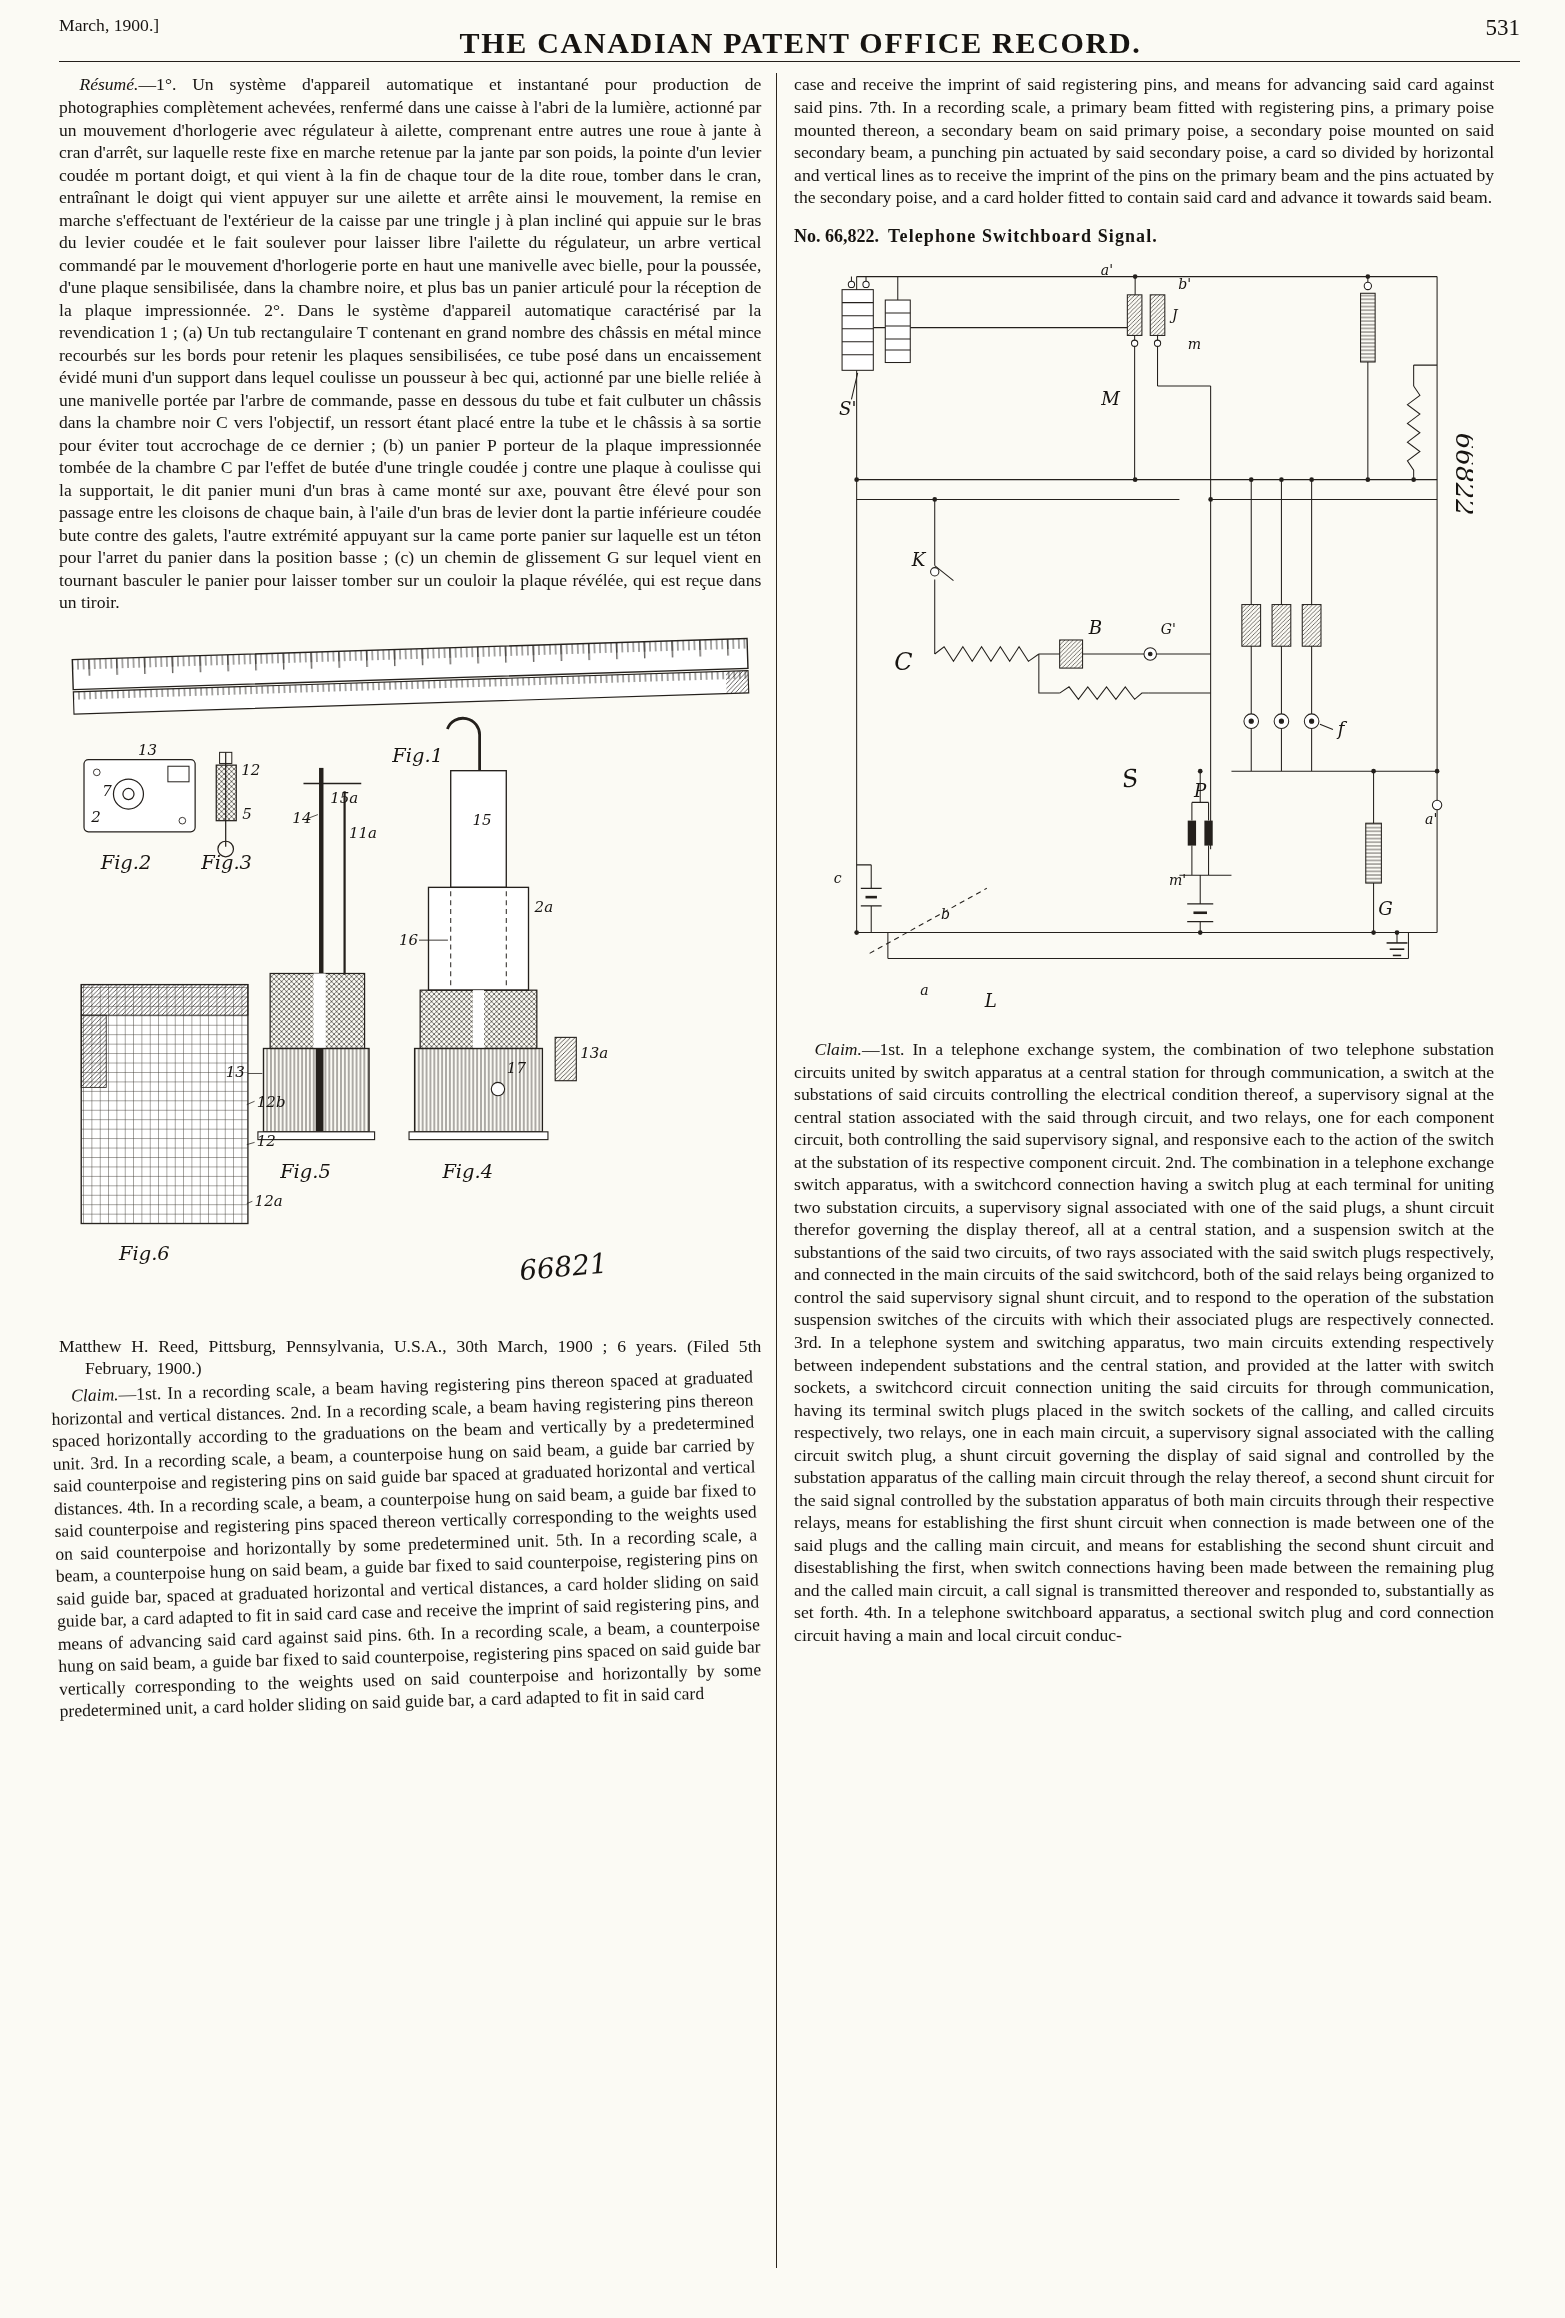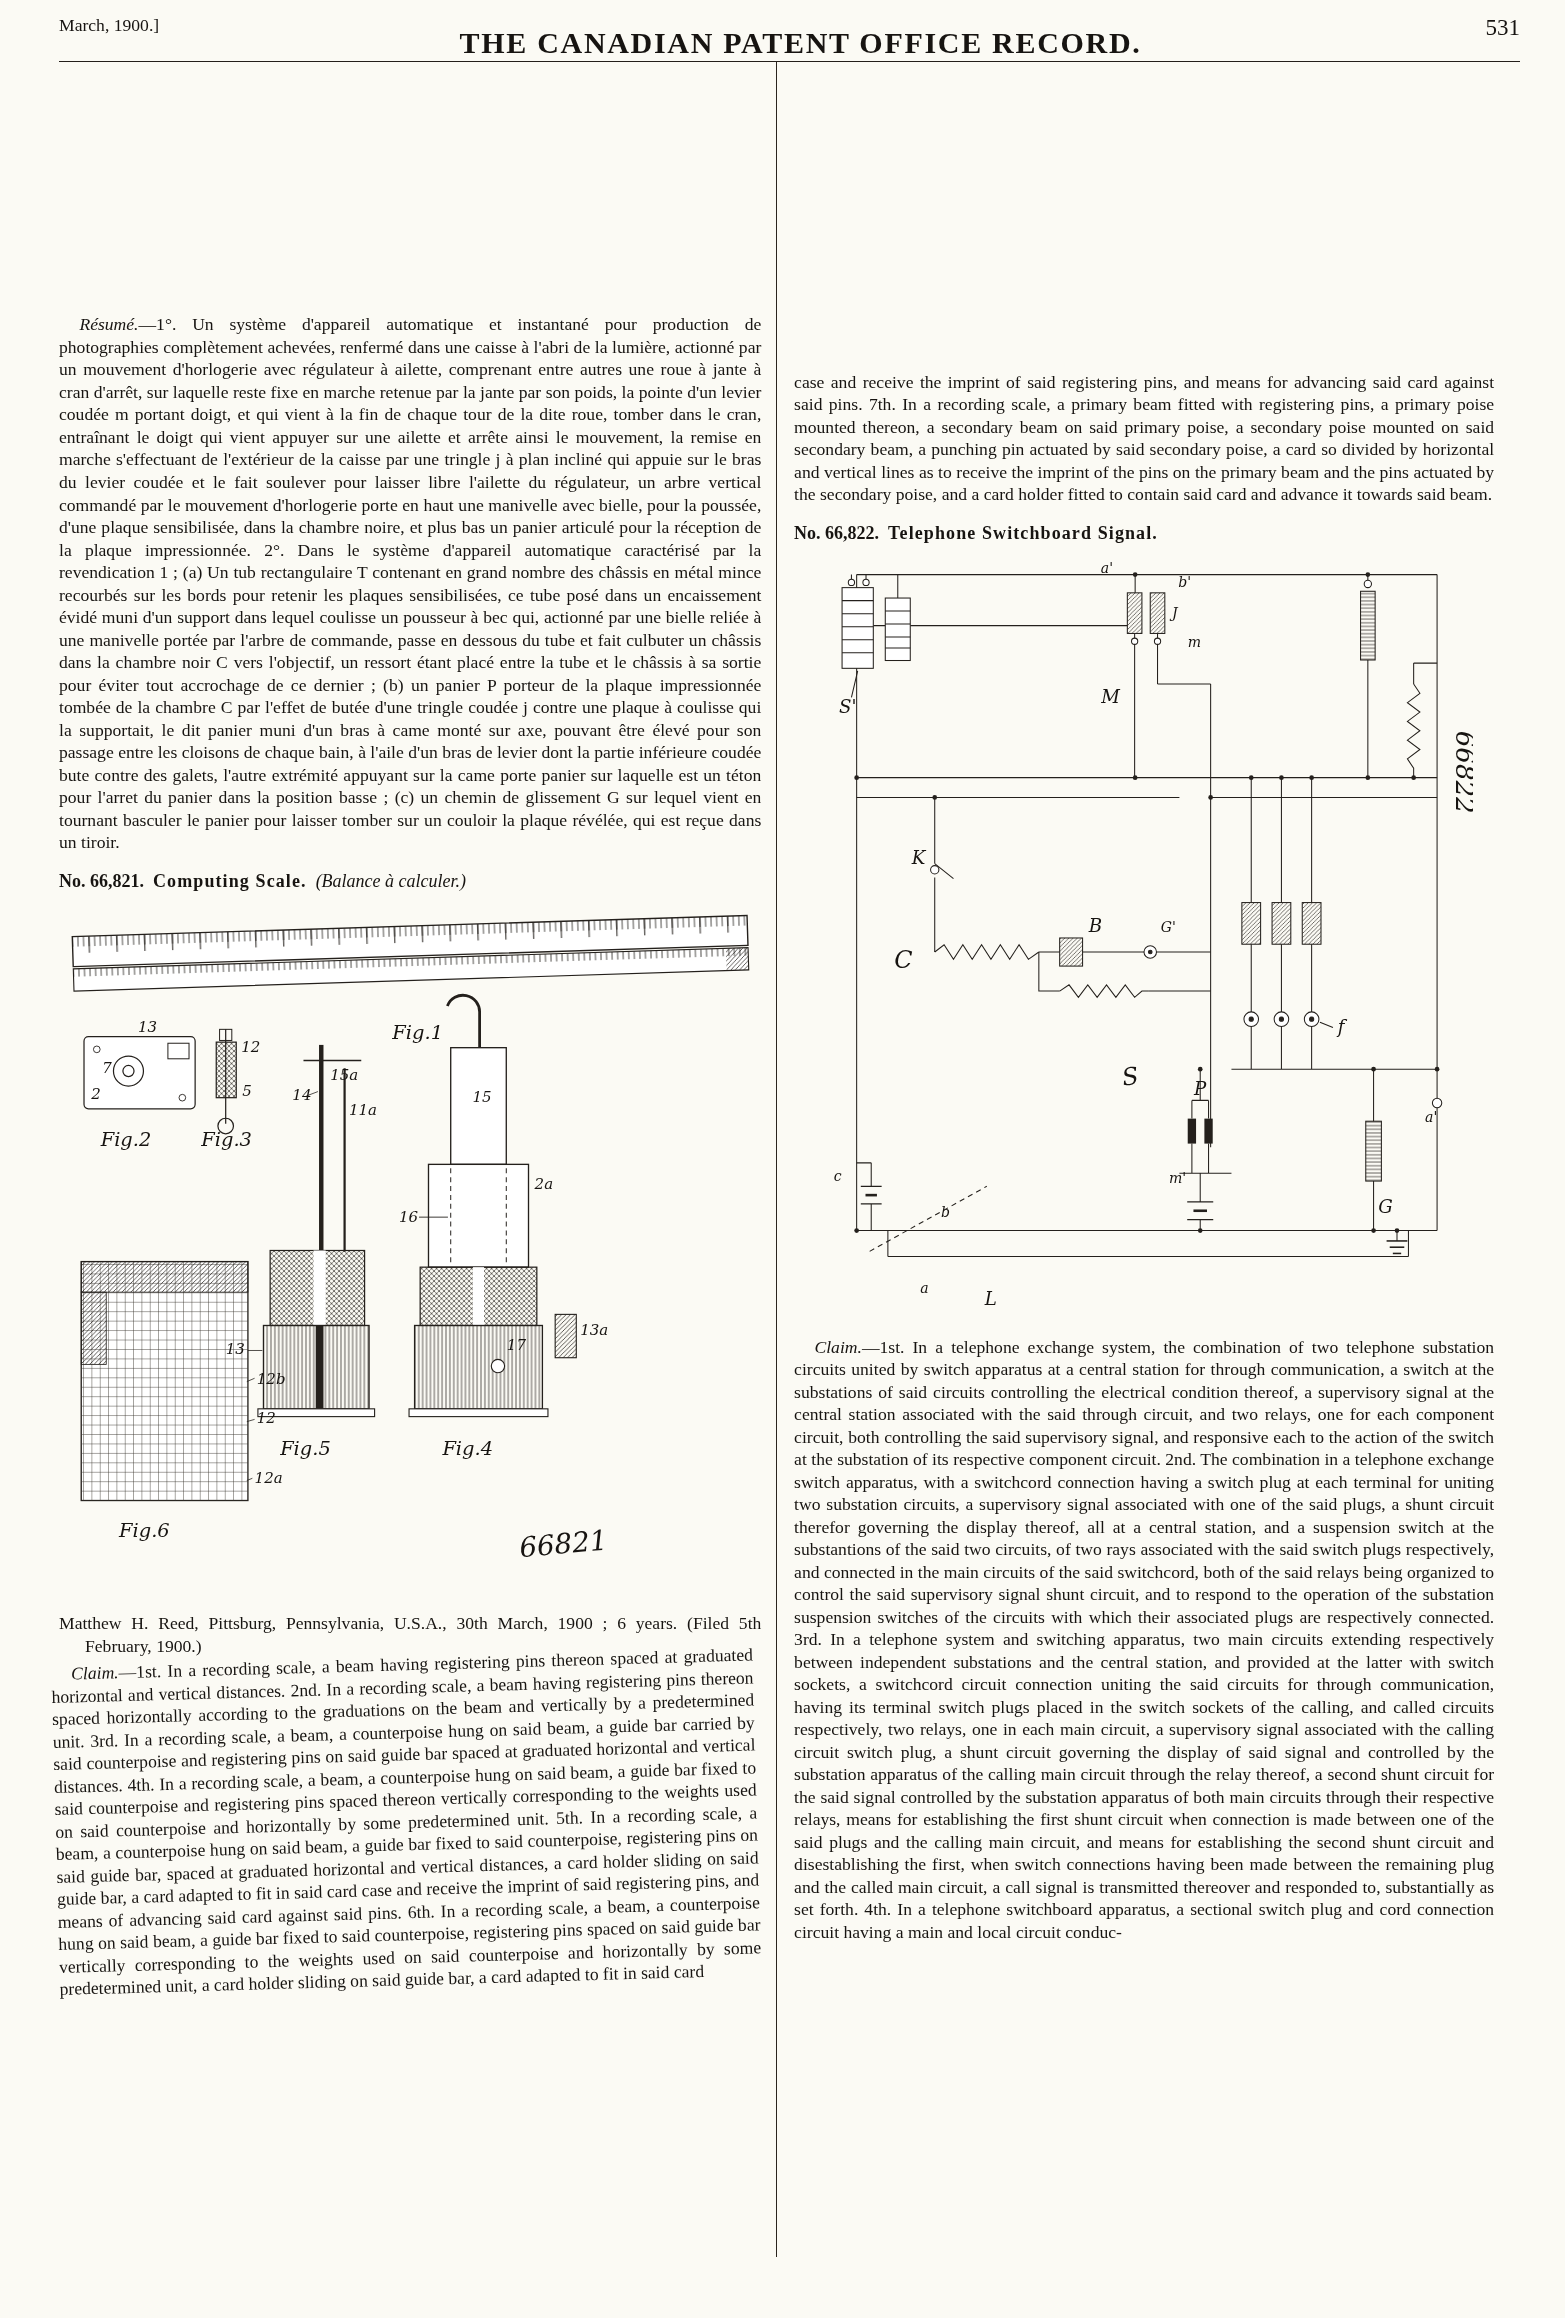--- a/index.html
+++ b/index.html
@@ -3,21 +3,21 @@
 <meta charset="utf-8">
 <style>
   html,body{margin:0;padding:0;background:#d8d5cc;}
   body{font-family:"Liberation Serif","DejaVu Serif",serif;color:#171411;}
   .page{width:1565px;min-height:2319px;margin:0 auto;background:#fbfaf4;box-sizing:border-box;padding:14.7px 45px 11.3px 59px;}
   .header-inner{display:flex;align-items:flex-start;position:relative;height:40px;}
   .issue-date{font-size:17.6px;}
   .pub-title{position:absolute;left:50%;transform:translateX(-50%);font-size:30px;font-weight:bold;letter-spacing:1.7px;margin:11px;white-space:nowrap;}
   .pageno{margin-left:auto;font-size:23px;}
   .header-rule{border-top:1.7px solid #241f1a;margin-top:6.8px;}
-  .columns{display:flex;margin-top:0;min-height:2195px;align-items:center;}
+  .columns{display:flex;margin-top:11px;min-height:2195px;}
   .col{width:717px;box-sizing:border-box;}
   .col-left{padding-right:14.7px;}
   .col-right{padding-left:17px;}
   .col-divider{width:1.1px;background:#2a241e;align-self:stretch;}
   .par{font-size:17.6px;line-height:1.28;text-align:justify;margin:0 0 5.7px 0;}
   .indent{text-indent:20.4px;}
   .lead-italic{font-style:italic;}
   .patent-heading{font-size:18px;margin:17px 0 8px;font-weight:bold;}
   .ph-number{margin-right:9px;}
   .ph-title{margin-right:9px;letter-spacing:1.1px;}
@@ -47,21 +47,20 @@
     </div>
     <div class="header-rule"></div>
   </header>
 
   <div class="columns">
 
     <section class="col col-left">
 
       <p class="par indent"><span class="lead-italic">Résumé.</span><span>—1°. Un système d'appareil automatique et instantané pour production de photographies complètement achevées, renfermé dans une caisse à l'abri de la lumière, actionné par un mouvement d'horlogerie avec régulateur à ailette, comprenant entre autres une roue à jante à cran d'arrêt, sur laquelle reste fixe en marche retenue par la jante par son poids, la pointe d'un levier coudée m portant doigt, et qui vient à la fin de chaque tour de la dite roue, tomber dans le cran, entraînant le doigt qui vient appuyer sur une ailette et arrête ainsi le mouvement, la remise en marche s'effectuant de l'extérieur de la caisse par une tringle j à plan incliné qui appuie sur le bras du levier coudée et le fait soulever pour laisser libre l'ailette du régulateur, un arbre vertical commandé par le mouvement d'horlogerie porte en haut une manivelle avec bielle, pour la poussée, d'une plaque sensibilisée, dans la chambre noire, et plus bas un panier articulé pour la réception de la plaque impressionnée. 2°. Dans le système d'appareil automatique caractérisé par la revendication 1 ; (a) Un tub rectangulaire T contenant en grand nombre des châssis en métal mince recourbés sur les bords pour retenir les plaques sensibilisées, ce tube posé dans un encaissement évidé muni d'un support dans lequel coulisse un pousseur à bec qui, actionné par une bielle reliée à une manivelle portée par l'arbre de commande, passe en dessous du tube et fait culbuter un châssis dans la chambre noir C vers l'objectif, un ressort étant placé entre la tube et le châssis à sa sortie pour éviter tout accrochage de ce dernier ; (b) un panier P porteur de la plaque impressionnée tombée de la chambre C par l'effet de butée d'une tringle coudée j contre une plaque à coulisse qui la supportait, le dit panier muni d'un bras à came monté sur axe, pouvant être élevé pour son passage entre les cloisons de chaque bain, à l'aile d'un bras de levier dont la partie inférieure coudée bute contre des galets, l'autre extrémité appuyant sur la came porte panier sur laquelle est un téton pour l'arret du panier dans la position basse ; (c) un chemin de glissement G sur lequel vient en tournant basculer le panier pour laisser tomber sur un couloir la plaque révélée, qui est reçue dans un tiroir.</span></p>
 
-      <h2 class="patent-heading"><span class="ph-number">No. 66,821.</span><span class="ph-title">Computing Scale.</span><span class="ph-fr">(Balance à calculer.)</span></h2>
 
       <figure class="patent-figure">
         <svg class="figure-svg" viewBox="0 0 1264 1240" xmlns="http://www.w3.org/2000/svg">
           <defs>
             <pattern id="a-ticks" width="10" height="18" patternUnits="userSpaceOnUse">
                 <line x1="5" y1="0" x2="5" y2="18" stroke="#24201c" stroke-width="1.4"></line>
               </pattern>
             <pattern id="a-ticksL" width="50" height="30" patternUnits="userSpaceOnUse">
                 <line x1="5" y1="0" x2="5" y2="30" stroke="#24201c" stroke-width="1.8"></line>
               </pattern>

